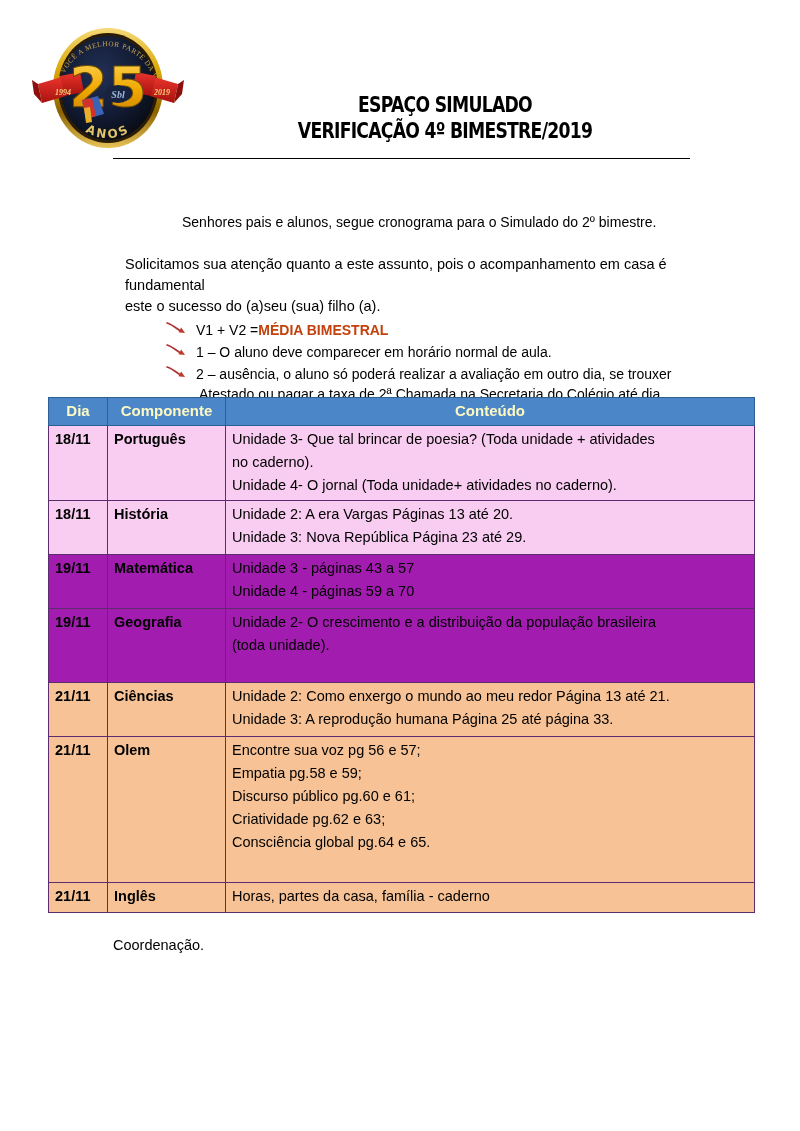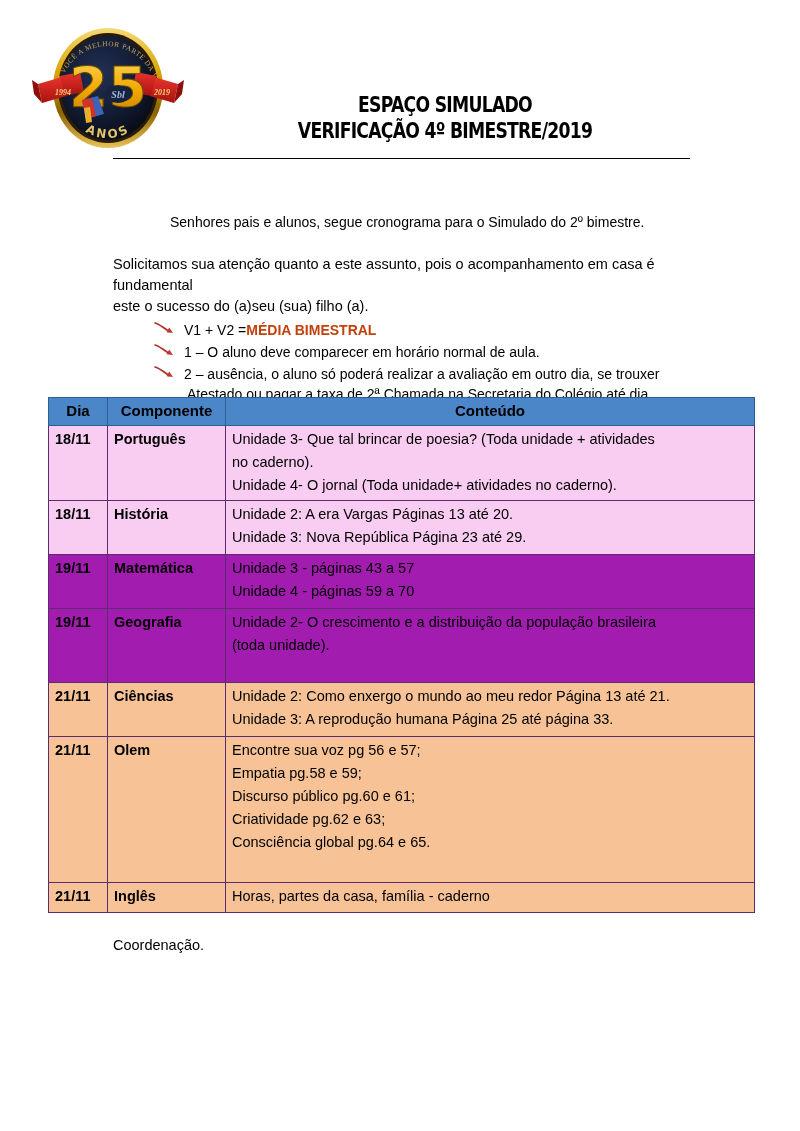--- a/index.html
+++ b/index.html
@@ -83,21 +83,21 @@
     letter-spacing: 0.4px;
   }
   .subtitle .rest {
     font-weight: normal;
     font-size: 17.5px;
   }
 
   
   .intro {
     position: absolute;
-    left: 0;
+    left: 12px;
     top: 212px;
     width: 764px;
   }
   .intro-lead {
     margin: 0 0 0 170px;
     font-size: 14px;
     line-height: 20px;
     font-family: "Liberation Sans", sans-serif;
   }
   .intro-para {
@@ -166,21 +166,21 @@
   table.sched td {
     border: 1px solid #5b2d6e;
     vertical-align: top;
     padding: 2px 5px 3px 6px;
     font-family: "Liberation Sans", sans-serif;
     font-size: 14.5px;
     line-height: 23px;
   }
   table.sched thead th {
     background: #4a86c8;
-    color: #000000;
+    color: #fef9c3;
     font-weight: bold;
     font-size: 15px;
     padding: 2px 4px 3px 4px;
     border-color: #2c5f94;
     line-height: 22px;
   }
   td.dia {
     font-weight: bold;
     text-align: left;
     white-space: nowrap;

